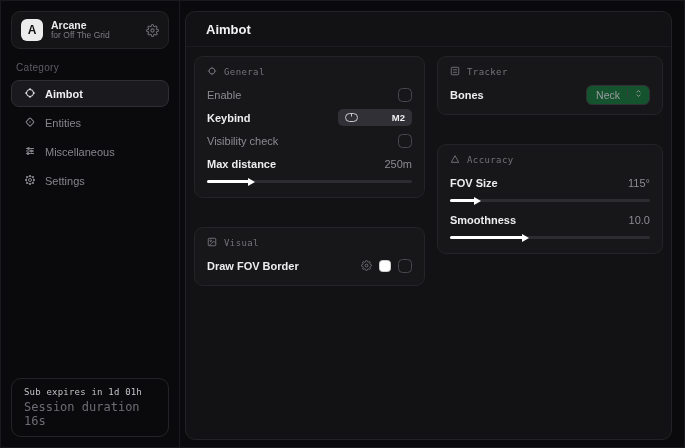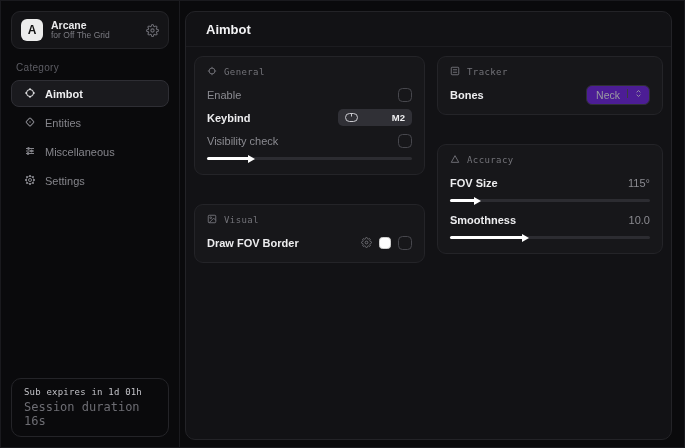--- a/index.html
+++ b/index.html
@@ -41,21 +41,21 @@
   .row-right { margin-left:auto; display:flex; align-items:center; gap:7px; }
   .value { font-size:11px; color:#8b8b91; }
 
   .checkbox { width:14px; height:14px; border:1.5px solid #47474d; border-radius:4.5px; background:transparent; cursor:pointer; }
   .swatch { width:12px; height:12px; border-radius:3.5px; background:#ffffff; border:1px solid #cfcfcf; cursor:pointer; }
 
   .key-badge { display:flex; align-items:center; gap:5px; background:#303036; border-radius:5px; padding:3px 7px; cursor:pointer; }
   .key-badge span { font-size:9.5px; font-weight:bold; color:#eeeef0;padding-left:29px; }
   .key-badge svg { color:#c9c9ce; }
 
-  .select-btn { display:flex; align-items:flex-start; gap:7px; background:#4c1d95; border:1px solid #303036; border-radius:6px; padding:3px 6px 3px 9px; cursor:pointer; }
+  .select-btn { display:flex; align-items:flex-start; gap:7px; background:#14532d; border:1px solid #303036; border-radius:6px; padding:3px 6px 3px 9px; cursor:pointer; }
   .select-btn .sel-text { font-size:10.5px; color:#9b9ba1; }
   .select-btn .sel-icon { display:flex; align-items:center; padding-left:6px; border-left:1px solid #3a3a40; color:#9b9ba1; }
 
   .slider { position:relative; height:3px; background:#2c2c31; border-radius:2px; margin:5px 0 6px; cursor:pointer; }
   .slider-fill { position:relative; height:100%; background:#ffffff; border-radius:2px; }
   .slider-thumb { position:absolute; right:-5px; top:50%; transform:translateY(-50%); width:0; height:0; border-top:4px solid transparent; border-bottom:4px solid transparent; border-left:7px solid #ffffff; }
   .gear-inline { display:flex; align-items:center; color:#74747a; cursor:pointer; }
 </style>
 </head>
 <body>
@@ -181,20 +181,26 @@
               </span>
             </div>
 
             <div class="row">
               <span class="row-label dim">Visibility check</span>
               <span class="row-right">
                   <span class="checkbox"></span>
                 </span>
             </div>
 
+            <div class="row">
+              <span class="row-label bright">Max distance</span>
+              <span class="row-right">
+                  <span class="value">250m</span>
+                </span>
+            </div>
             <div class="slider">
               <div class="slider-fill" style="width: 21%;">
                   <div class="slider-thumb"></div>
                 </div>
             </div>
           </div>
 
           <div class="card">
             <div class="card-header">
               <span>

